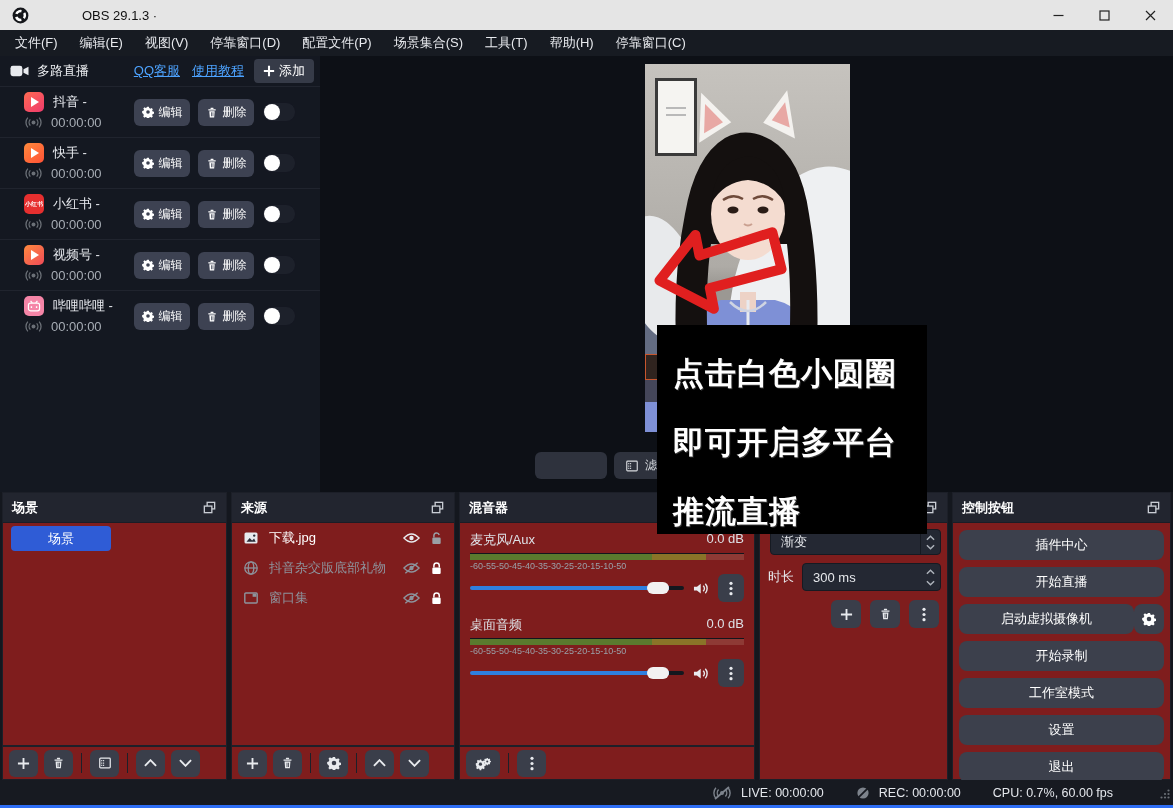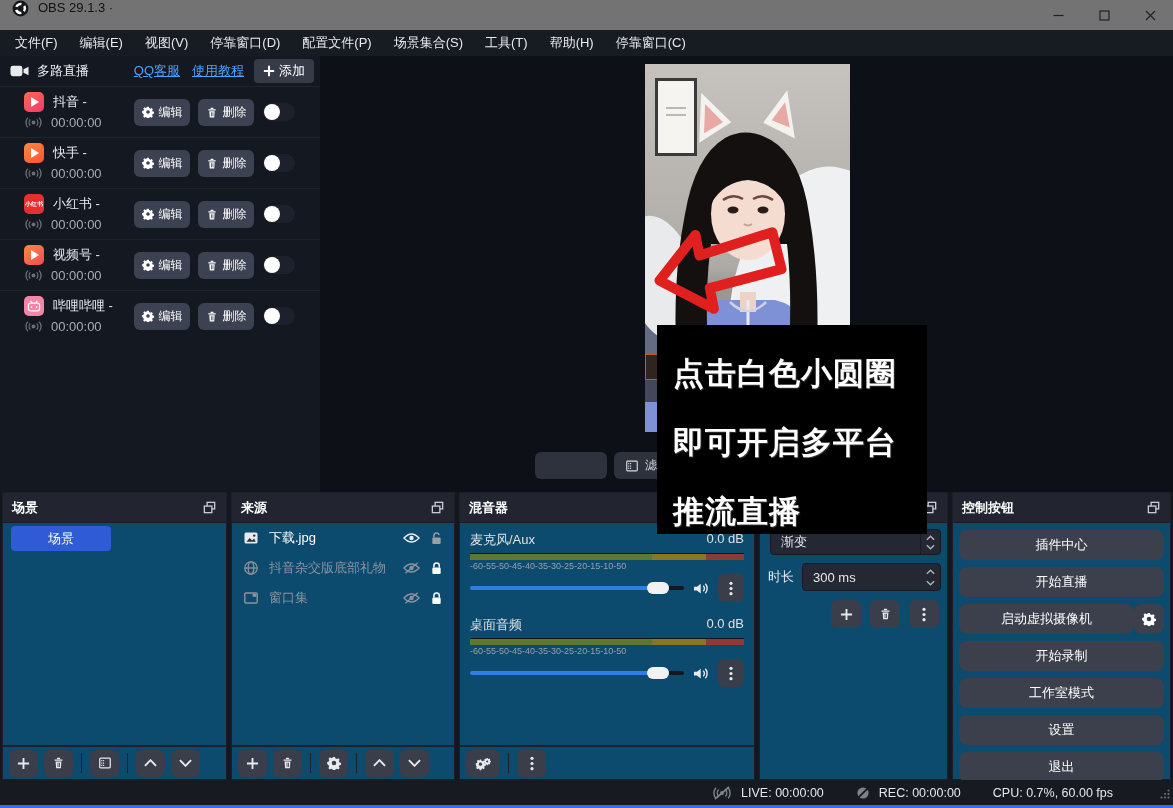--- a/index.html
+++ b/index.html
@@ -2,22 +2,22 @@
 <html><head>
 <meta charset="utf-8">
 <style>
   * { margin:0; padding:0; box-sizing:border-box; }
   html,body { width:1173px; height:808px; overflow:hidden; background:#14171e;
     font-family:"Liberation Sans","DejaVu Sans",sans-serif; }
   .abs { position:absolute; }
   svg { display:block; }
 
   
-  .titlebar { position:absolute; left:0; top:0; width:1173px; height:30px; background:#737373;
-    display:flex; align-items:flex-start; }
+  .titlebar { position:absolute; left:0; top:0; width:1173px; height:30px; background:#e5e5e5;
+    display:flex; align-items:center;gap:44px; }
   .titlebar .logo { margin-left:12px; }
   .titlebar .title { margin-left:9px; font-size:13px; color:#111; }
   .win-btns { margin-left:auto; display:flex; height:30px; }
   .win-btn { width:46px; height:30px; display:flex; align-items:center; justify-content:center; color:#222; }
 
   
   .menubar { position:absolute; left:0; top:30px; width:1173px; height:26px; background:#171b22;
     display:flex; align-items:center; padding-left:4px;text-align:center; }
   .menu-item { padding:0 11px; font-size:13px; color:#e8eaee; line-height:26px; cursor:default; }
 
@@ -77,21 +77,21 @@
     z-index:5; padding:14px 14px 0 16px; }
   .overlay-line { color:#fff; font-size:31px; font-weight:900; letter-spacing:1px; line-height:69px; white-space:nowrap;
     text-shadow:1px 1px 0 #333; }
   .red-arrow { position:absolute; left:330px; top:163px; z-index:4; transform:rotate(-11deg); }
 
   .hidden-btn { position:absolute; left:535px; top:452px; width:72px; height:27px; background:#2e323d; border-radius:6px; z-index:1; }
   .filters-btn { position:absolute; left:614px; top:452px; height:27px; padding:0 11px; background:#2e323d;
     border-radius:6px; display:flex; align-items:center; gap:6px; color:#d7dade; font-size:12px; cursor:pointer; z-index:1; }
 
   
-  .panel { position:absolute; top:492px; height:288px; background:#0c4a6e; border:1px solid #1c1f28; }
+  .panel { position:absolute; top:492px; height:288px; background:#7f1d1d; border:1px solid #1c1f28; }
   .panel-hd { height:30px; background:#22252f; display:flex; align-items:center; padding:0 9px;
     border-bottom:1px solid #1a1d26; }
   .panel-hd .t { color:#fff; font-size:13px; font-weight:bold; }
   .panel-hd .pop { margin-left:auto; cursor:pointer; color:#c9cdd4; }
   .ptoolbar { position:absolute; left:0; bottom:0; width:100%; height:34px; border-top:2px solid #1d2029;
     display:flex; align-items:center; gap:6px; padding:0 6px; }
   .tb-btn { width:29px; height:27px; background:#3a3e4a; border-radius:6px; color:#e8eaee;
     display:flex; align-items:center; justify-content:center; cursor:pointer; --hole:#3a3e4a; }
   .tb-div { width:1px; height:20px; background:#1d2029; margin:0 2px; }
 

